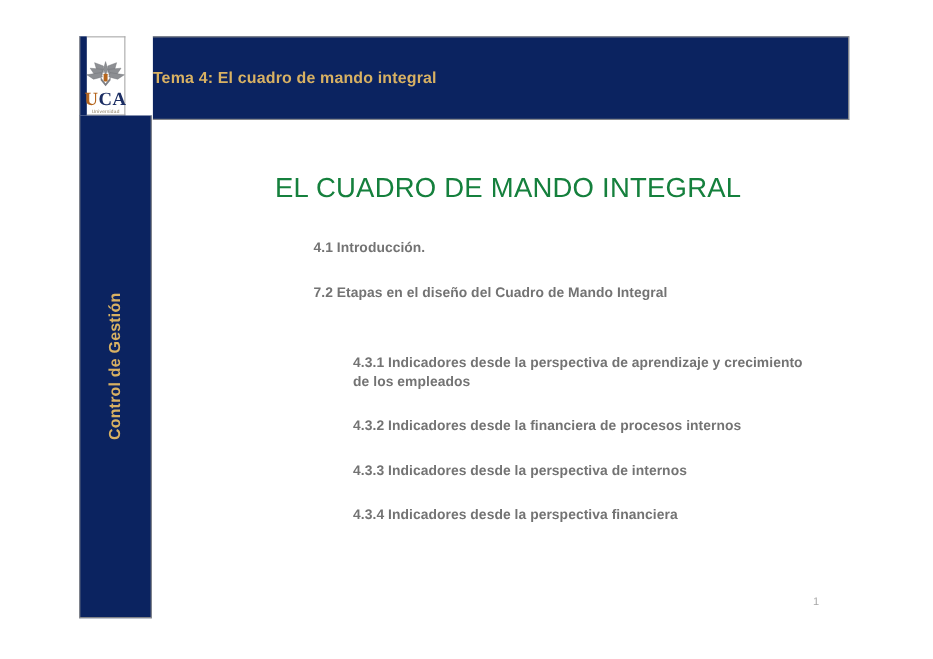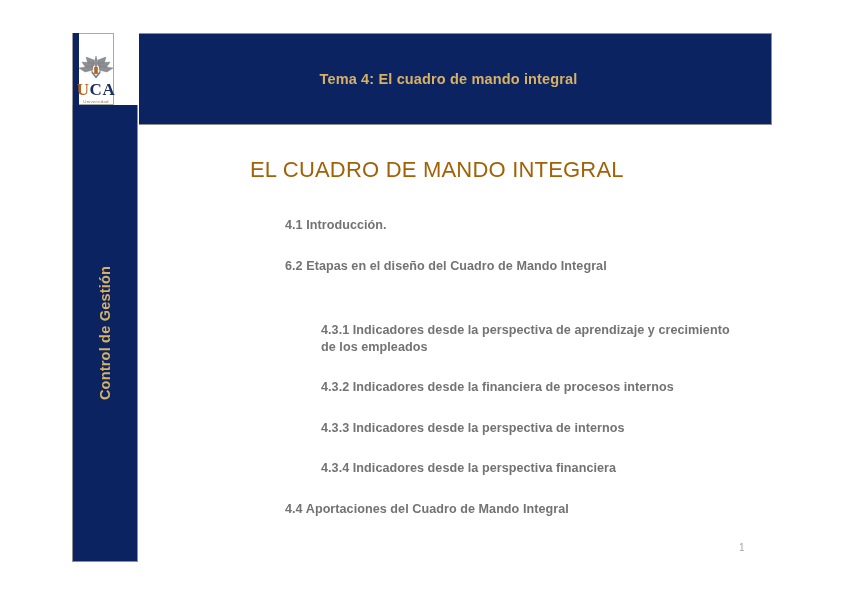--- a/index.html
+++ b/index.html
@@ -80,28 +80,28 @@
     letter-spacing: 0.2px;
     white-space: nowrap;
   }
 
   
   .header-bar {
     position: absolute;
     left: 139px;
     top: 33px;
     width: 633px;
-    height: 92px;
+    height: 76px;
     background: #0b2360;
     border: 1px solid #8f8f8f;
     border-left: none;
     box-sizing: border-box;
     display: flex;
     align-items: center;
-    justify-content: center;
+    justify-content: flex-start;
   }
   .header-title {
     color: #d8b163;
     font-size: 14.5px;
     font-weight: bold;
     letter-spacing: 0.15px;
     margin-right: 13px;
     white-space: nowrap;
   }
 
@@ -136,22 +136,22 @@
     position: absolute;
     left: 139px;
     top: 105px;
     width: 709px;
     height: 457px;
   }
   .slide-title {
     position: absolute;
     left: 111px;
     top: 52px;
-    font-size: 22px;
-    color: #a16207;
+    font-size: 25px;
+    color: #15803d;
     letter-spacing: 0.2px;
     white-space: nowrap;
   }
 
   .outline {
     position: absolute;
     left: 146px;
     top: 112px;
     width: 540px;
   }
@@ -217,26 +217,25 @@
 
   <div class="sidebar">
     <div class="sidebar-label">Control de Gestión</div>
   </div>
 
   <div class="content">
     <div class="slide-title">EL CUADRO DE MANDO INTEGRAL</div>
     <div class="outline" id="outline-list">
         <div class="ol-item">4.1 Introducción.</div>
         <div class="gap-lg"></div>
-        <div class="ol-item">6.2 Etapas en el diseño del Cuadro de Mando Integral</div>
+        <div class="ol-item">7.2 Etapas en el diseño del Cuadro de Mando Integral</div>
         <div class="gap-lg"></div>
         <div class="ol-item sub">4.3.1 Indicadores desde la perspectiva de aprendizaje y crecimiento de los empleados</div>
         <div class="ol-item sub">4.3.2 Indicadores desde la financiera de procesos internos</div>
         <div class="ol-item sub">4.3.3 Indicadores desde la perspectiva de internos</div>
         <div class="ol-item sub">4.3.4 Indicadores desde la perspectiva financiera</div>
         <div class="gap-lg"></div>
-        <div class="ol-item">4.4 Aportaciones del Cuadro de Mando Integral</div>
         <div class="gap-lg"></div>
       </div>
     <div class="page-number">1</div>
   </div>
 
 </div>
 
 </body></html>

